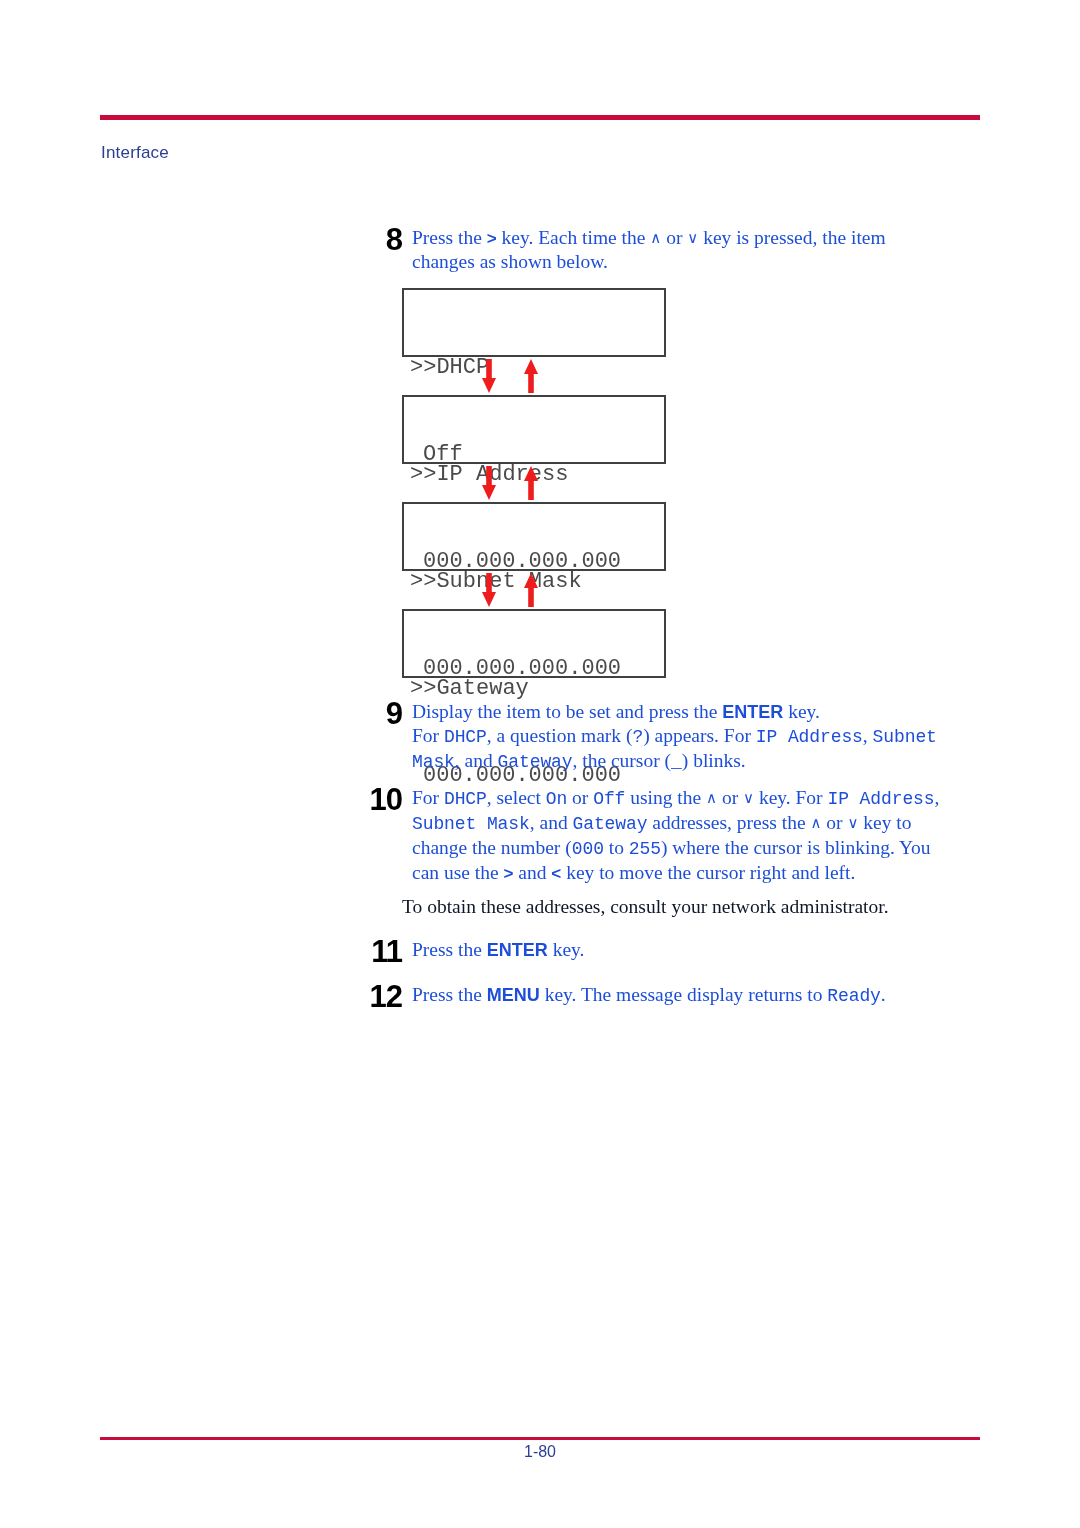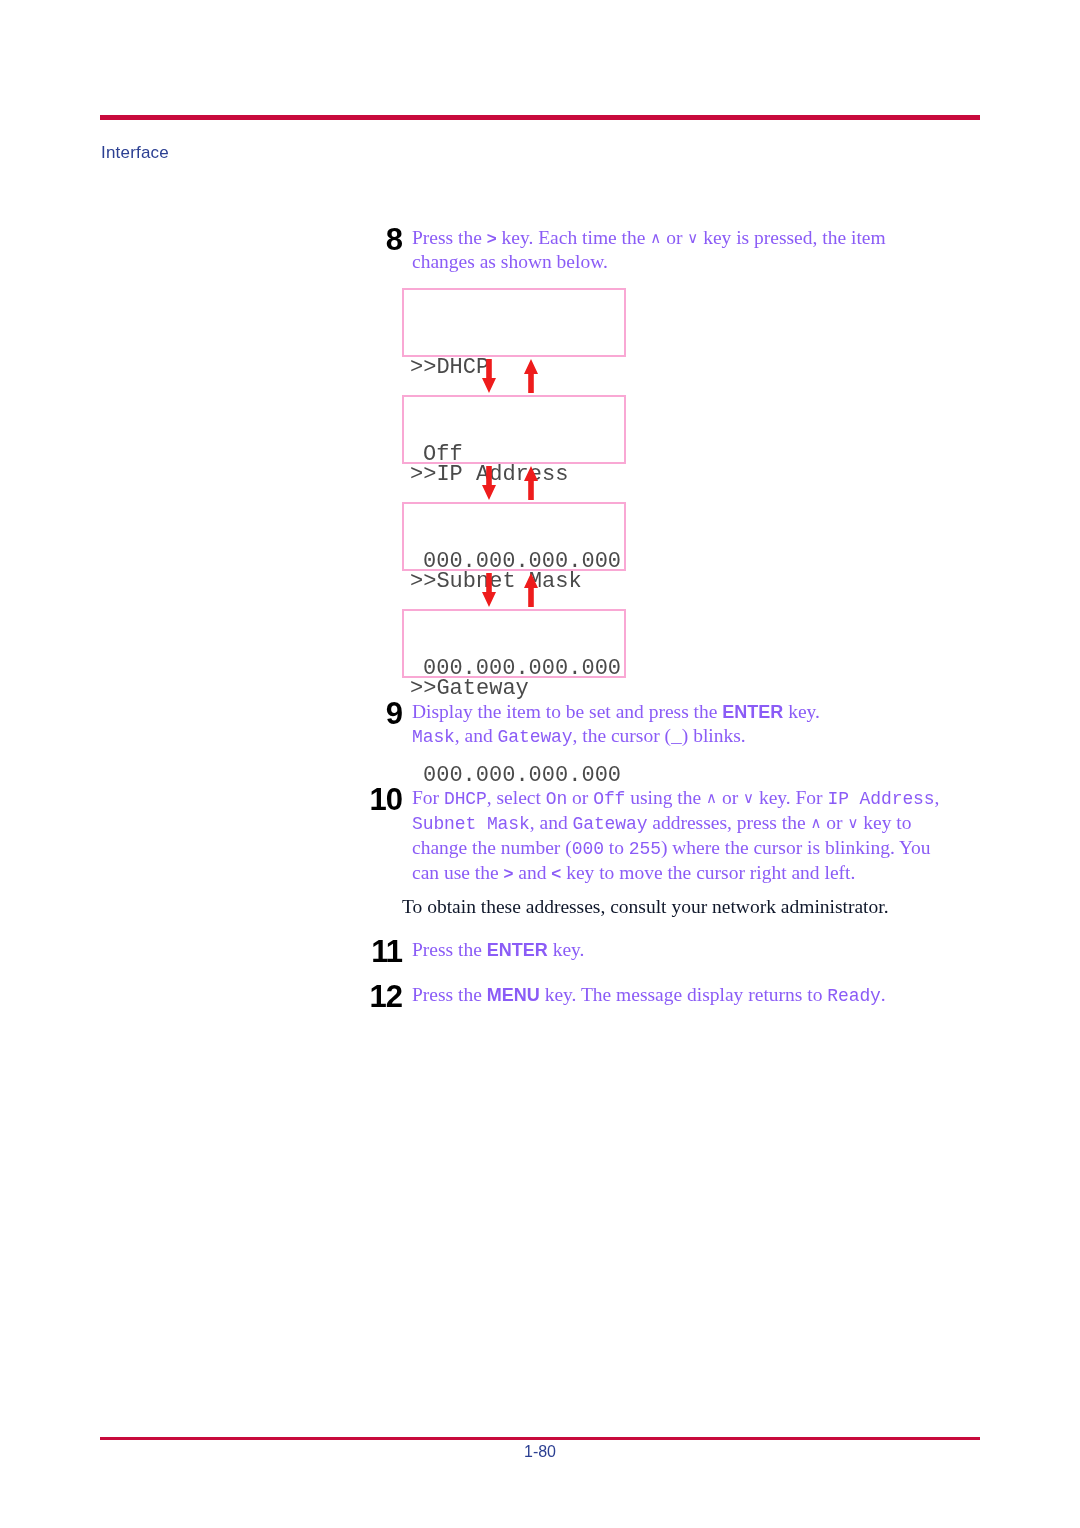--- a/index.html
+++ b/index.html
@@ -71,21 +71,21 @@
     font-weight: bold;
     font-size: 31px;
     line-height: 28px;
     color: #000000;
     letter-spacing: -1px;
   }
   .step-body {
     font-family: "Liberation Serif", serif;
     font-size: 19.5px;
     line-height: 23px;
-    color: #8b5cf6;
+    color: #1d4ed8;
     width: 600px;
   }
   .step-body p {
     margin: 0;
   }
   .mono {
     font-family: "Liberation Mono", monospace;
     font-size: 18px;
     letter-spacing: -0.1px;
   }
@@ -119,23 +119,23 @@
 
   
   .lcd-stack {
     position: absolute;
     left: 402px;
     top: 288px;
     width: 224px;
   }
   .lcd-box {
     box-sizing: border-box;
-    width: 224px;
+    width: 264px;
     height: 69px;
-    border: 2px solid #f9a8d4;
+    border: 2px solid #404040;
     background: #ffffff;
     padding: 5px 0 0 6px;
     font-family: "Liberation Mono", monospace;
     font-size: 22px;
     line-height: 29px;
     color: #4a4a4a;
     letter-spacing: 0px;
     white-space: pre;
   }
   .lcd-line2 {
@@ -218,20 +218,21 @@
       <div>&gt;&gt;Gateway</div>
       <div class="lcd-line2">000.000.000.000</div>
     </div>
 
   </div>
 
   <div class="step" style="left:346px; top:700px;">
     <div class="step-num">9</div>
     <div class="step-body">
       <p><span>Display the item to be set and press the </span><span class="keycap">ENTER</span><span> key.</span></p>
+      <p><span>For </span><span class="mono">DHCP</span><span>, a question mark (</span><span class="mono">?</span><span>) appears. For </span><span class="mono">IP Address</span><span>, </span><span class="mono">Subnet</span></p>
       <p><span class="mono">Mask</span><span>, and </span><span class="mono">Gateway</span><span>, the cursor (</span><span class="mono">_</span><span>) blinks.</span></p>
     </div>
   </div>
 
   <div class="step" style="left:346px; top:786px;">
     <div class="step-num">10</div>
     <div class="step-body">
       <p><span>For </span><span class="mono">DHCP</span><span>, select </span><span class="mono">On</span><span> or </span><span class="mono">Off</span><span> using the </span><span class="arrowglyph">∧</span><span> or </span><span class="arrowglyph">∨</span><span> key. For </span><span class="mono">IP Address</span><span>,</span></p>
       <p><span class="mono">Subnet Mask</span><span>, and </span><span class="mono">Gateway</span><span> addresses, press the </span><span class="arrowglyph">∧</span><span> or </span><span class="arrowglyph">∨</span><span> key to</span></p>
       <p><span>change the number (</span><span class="mono">000</span><span> to </span><span class="mono">255</span><span>) where the cursor is blinking. You</span></p>

